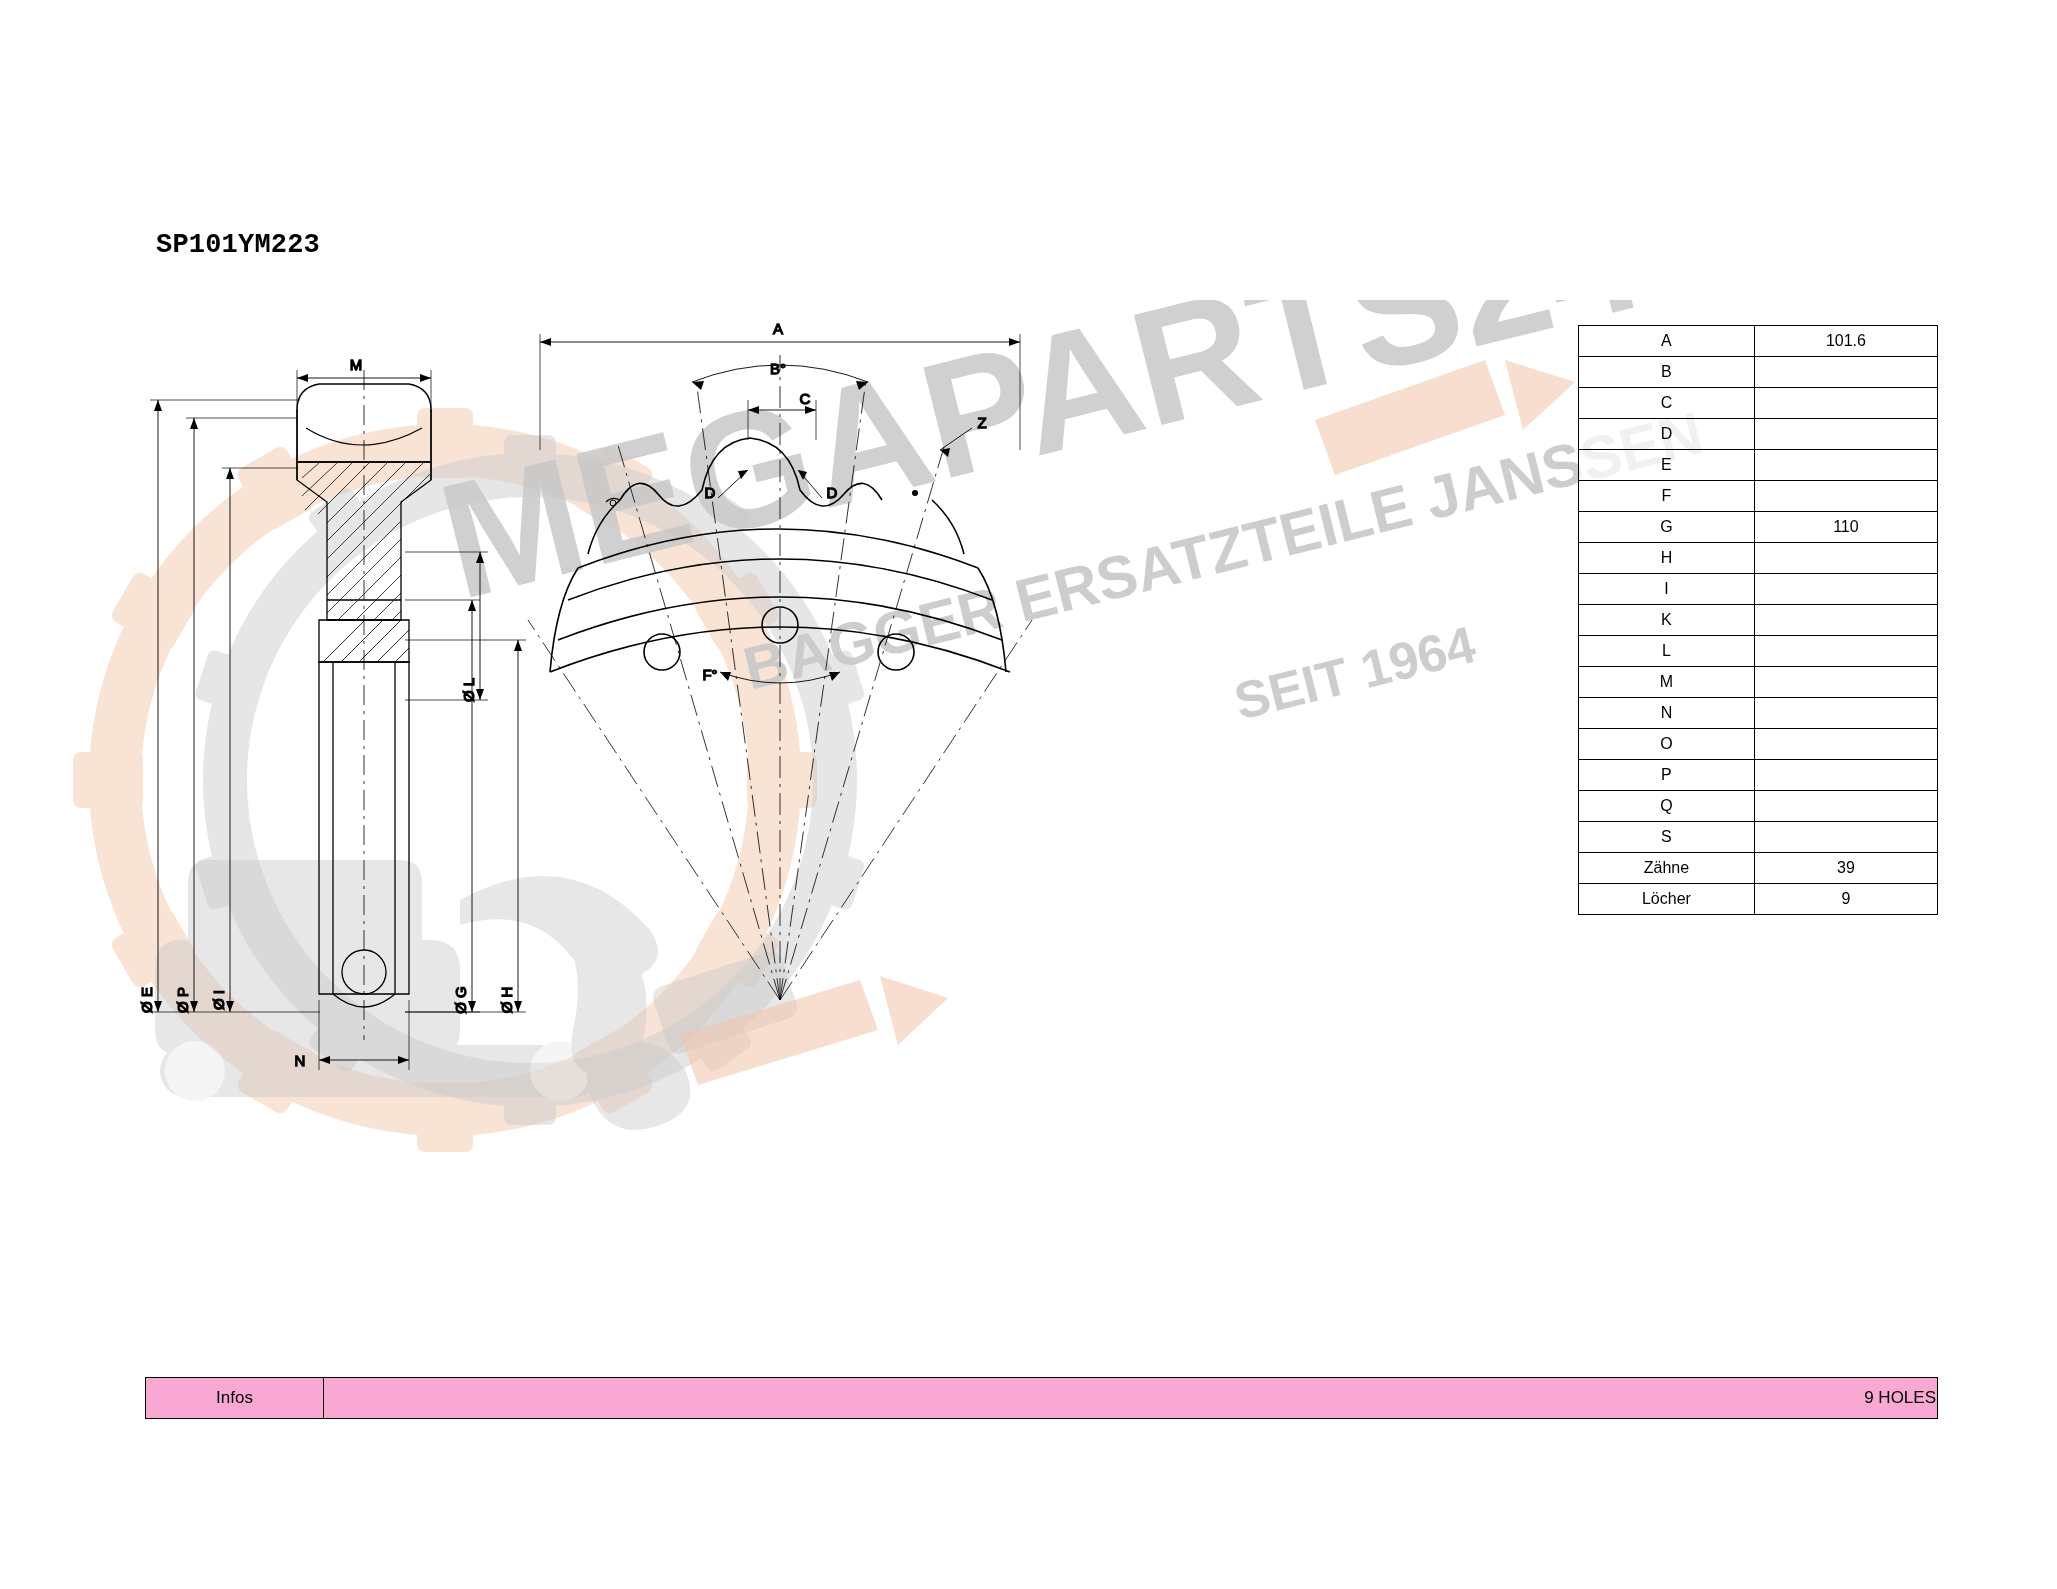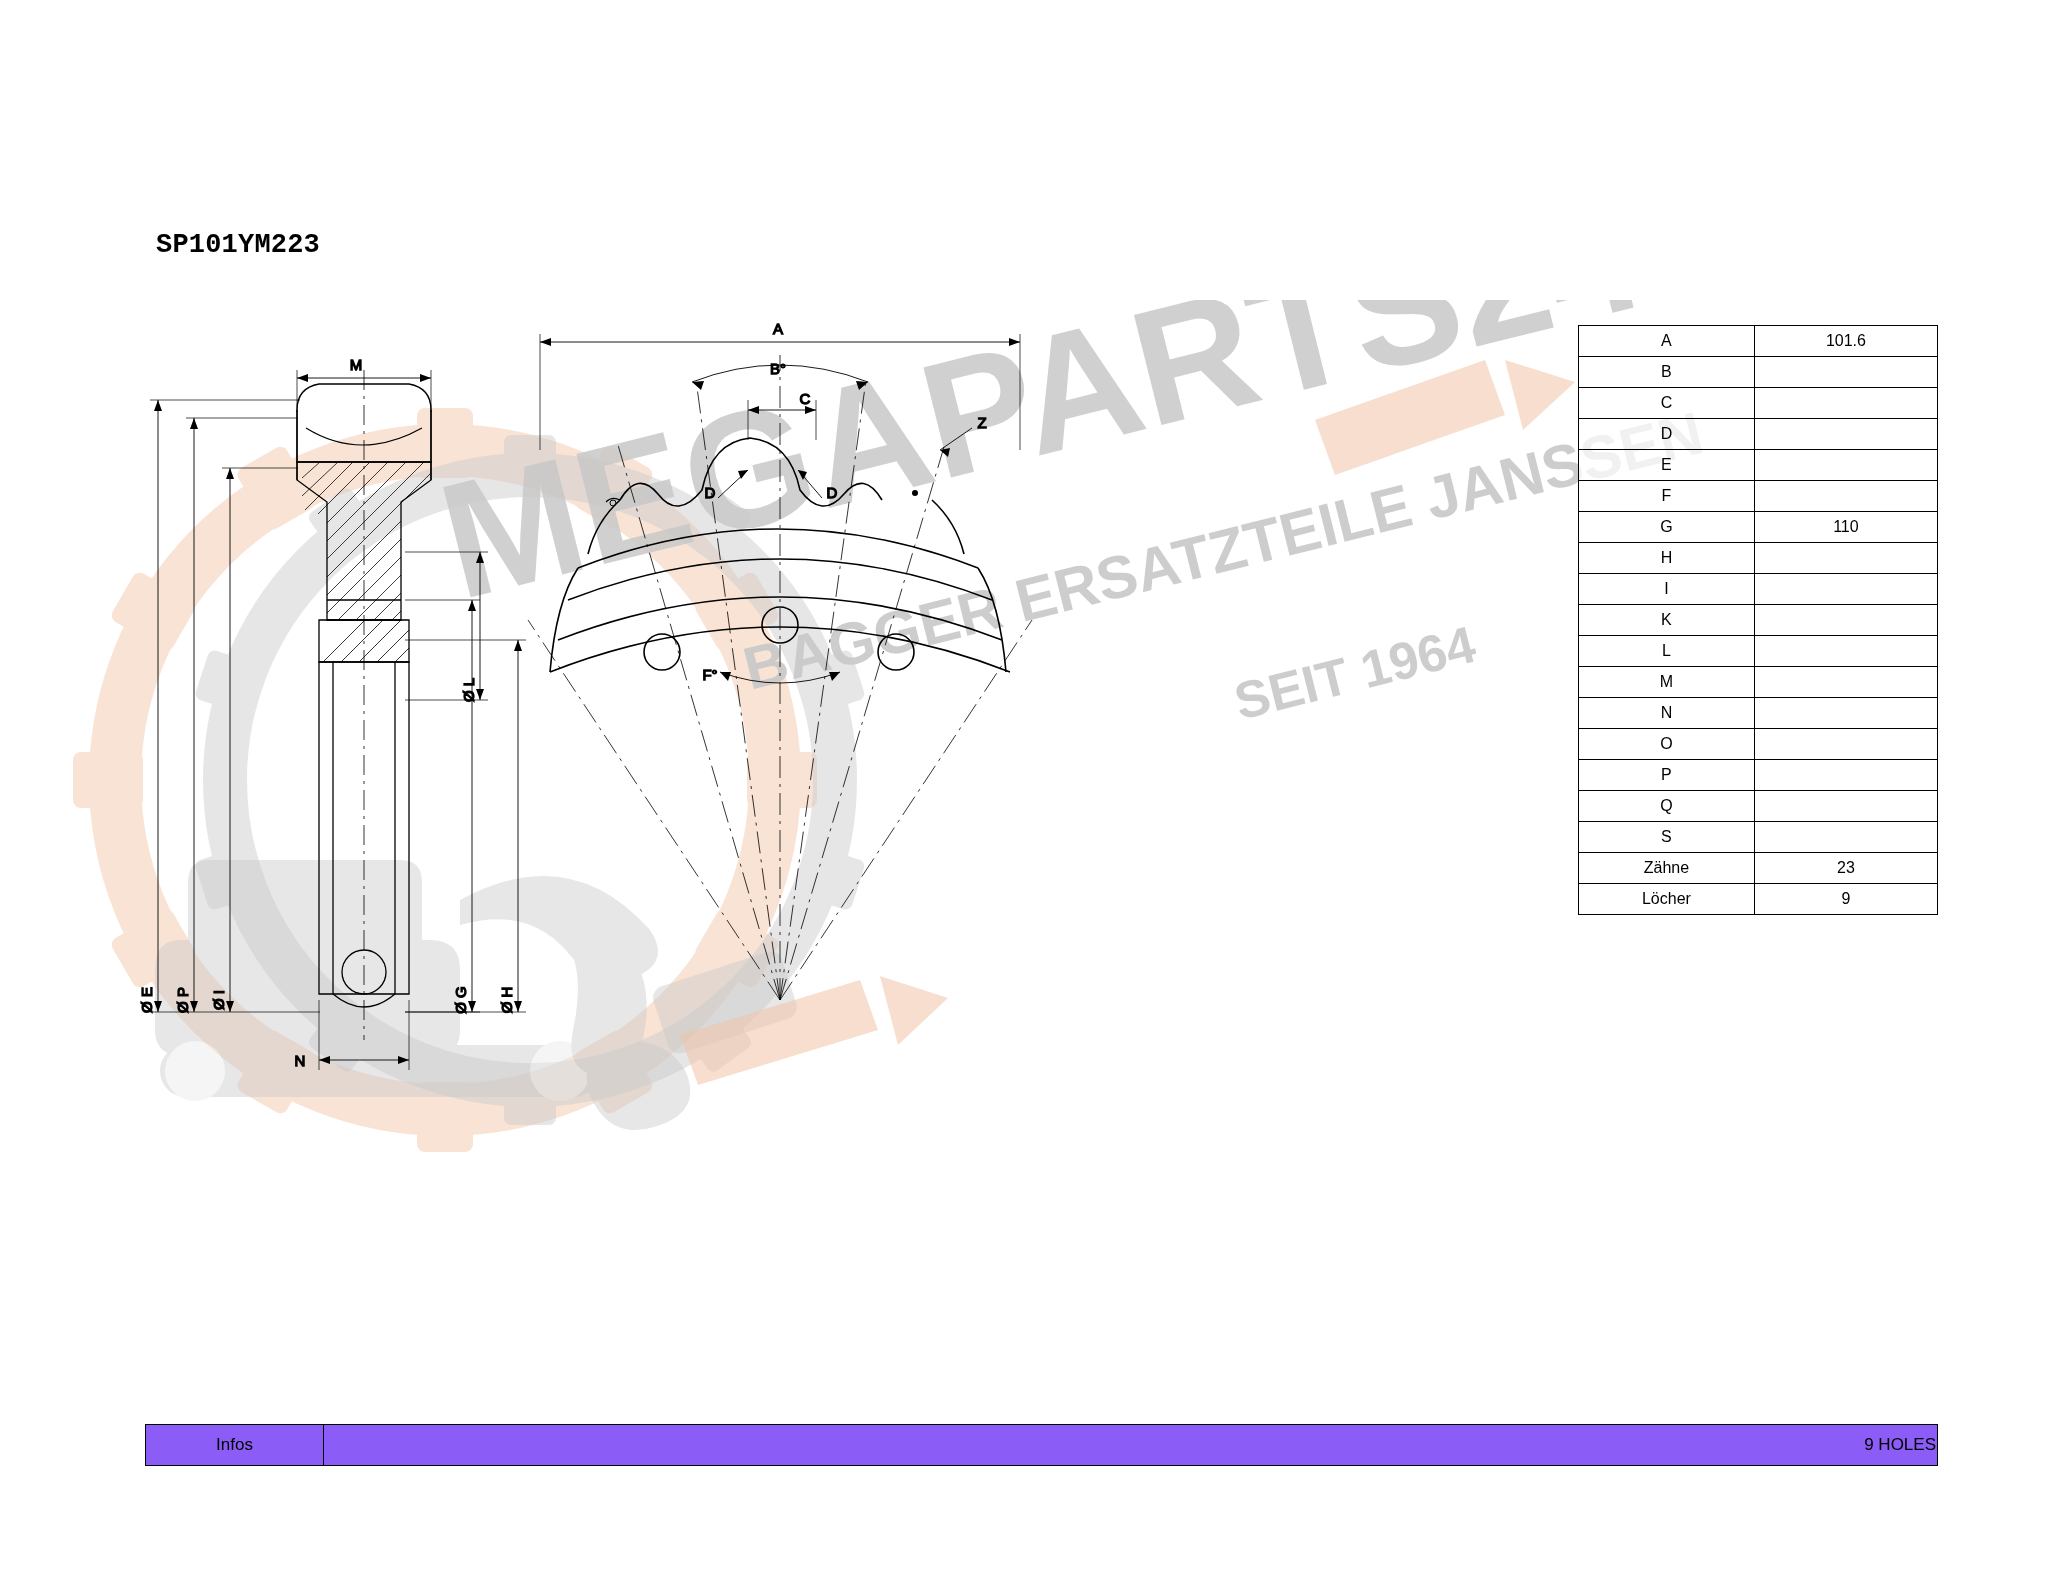--- a/index.html
+++ b/index.html
@@ -66,25 +66,25 @@
     color: #000;
     padding: 0;
   }
   #spec-table td.k { width: 180px; }
   #spec-table td.v { width: 188px; }
 
   
   #infos-table {
     position: absolute;
     left: 145px;
-    top: 1424px;
+    top: 1377px;
     width: 1793px;
     border-collapse: collapse;
     z-index: 3;
-    background: #8b5cf6;
+    background: #f9a8d4;
   }
   #infos-table td {
     border: 1px solid #000;
     height: 38px;
     font-size: 17px;
     color: #000;
   }
   #infos-table td.label {
     width: 175px;
     text-align: center;
@@ -462,21 +462,21 @@
     <tr>
         <td class="k">Q</td>
         <td class="v"></td>
       </tr>
     <tr>
         <td class="k">S</td>
         <td class="v"></td>
       </tr>
     <tr>
         <td class="k">Zähne</td>
-        <td class="v">23</td>
+        <td class="v">39</td>
       </tr>
     <tr>
         <td class="k">Löcher</td>
         <td class="v">9</td>
       </tr>
   </tbody>
 </table>
 
 <table id="infos-table">
   <tbody>

